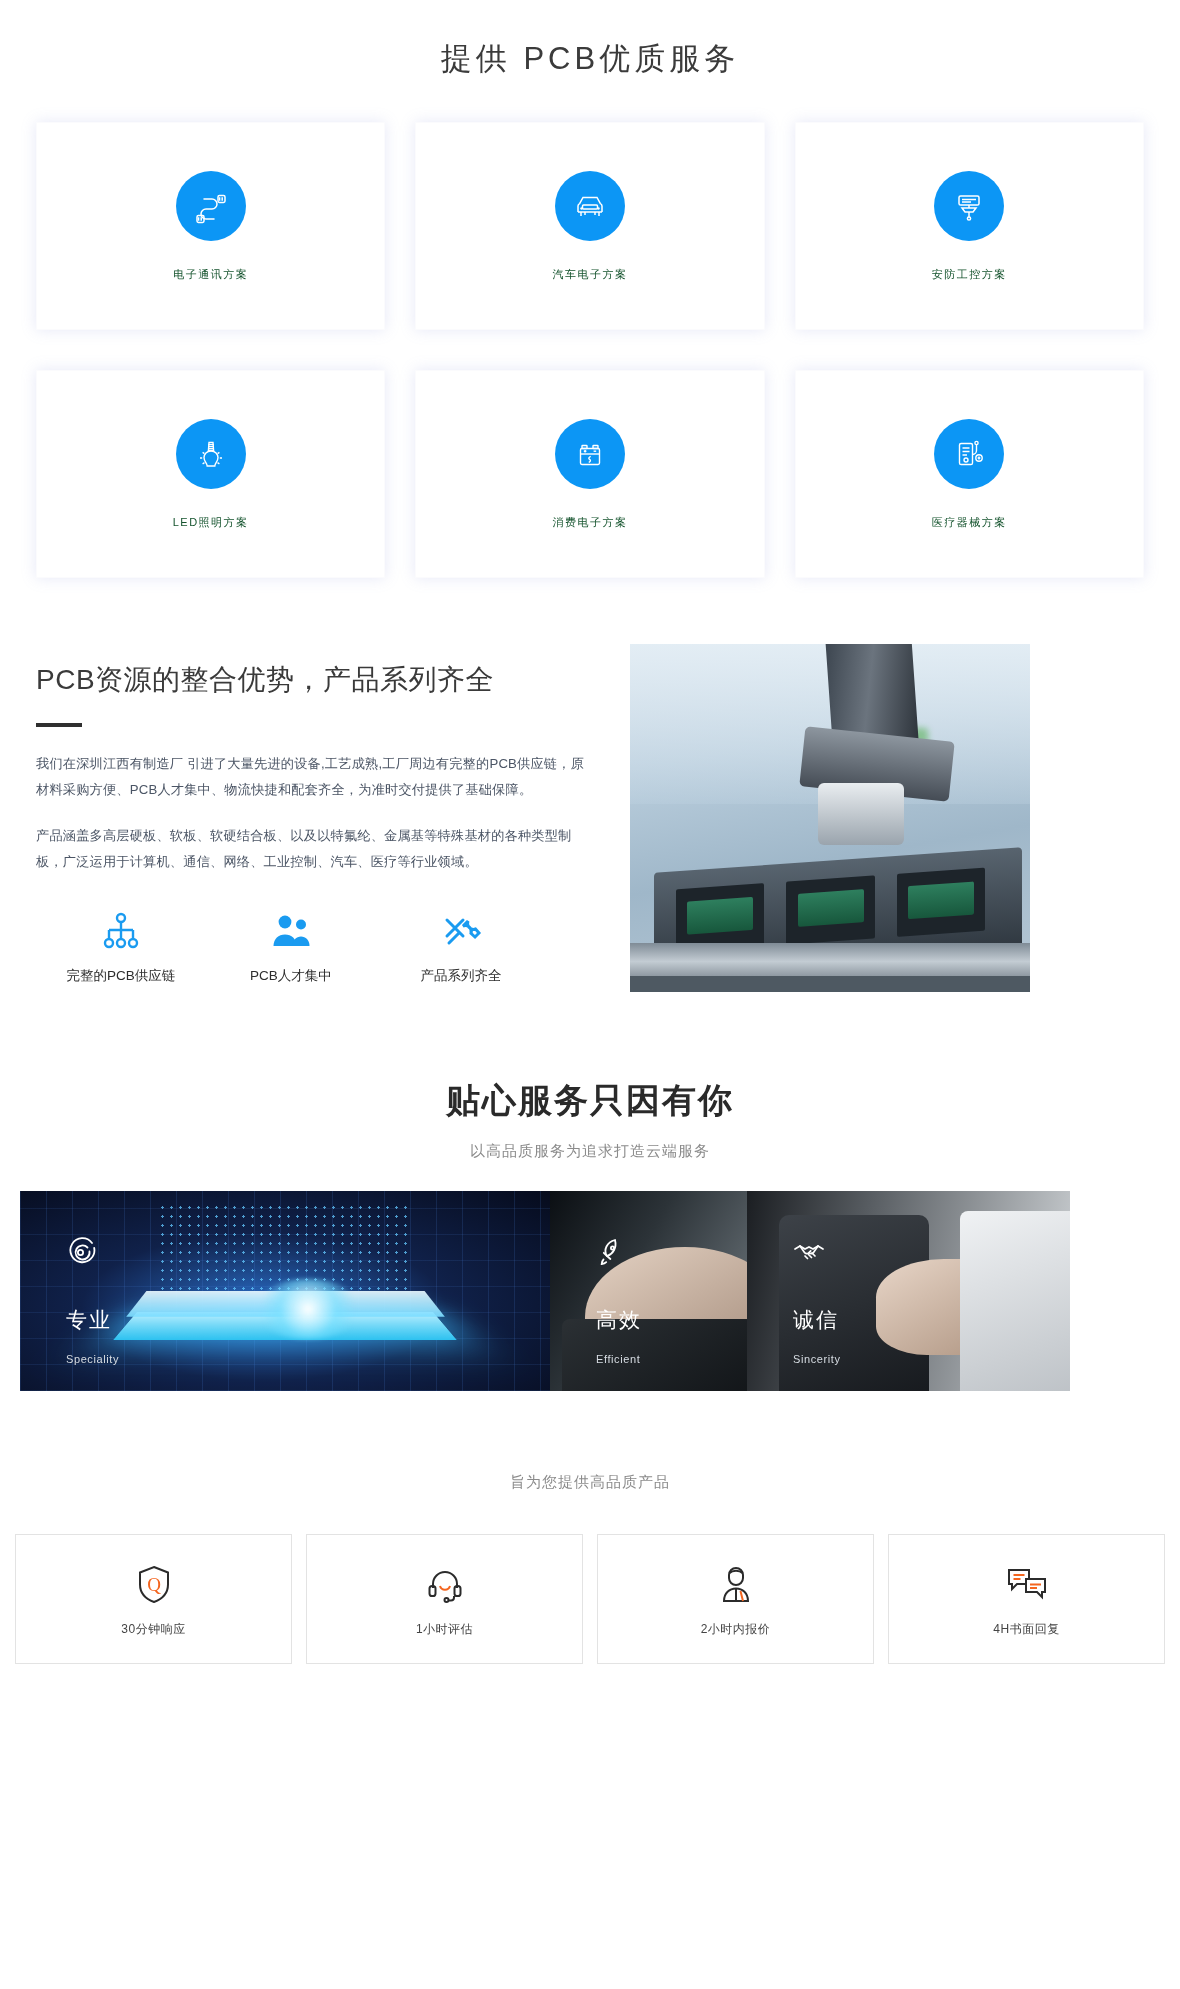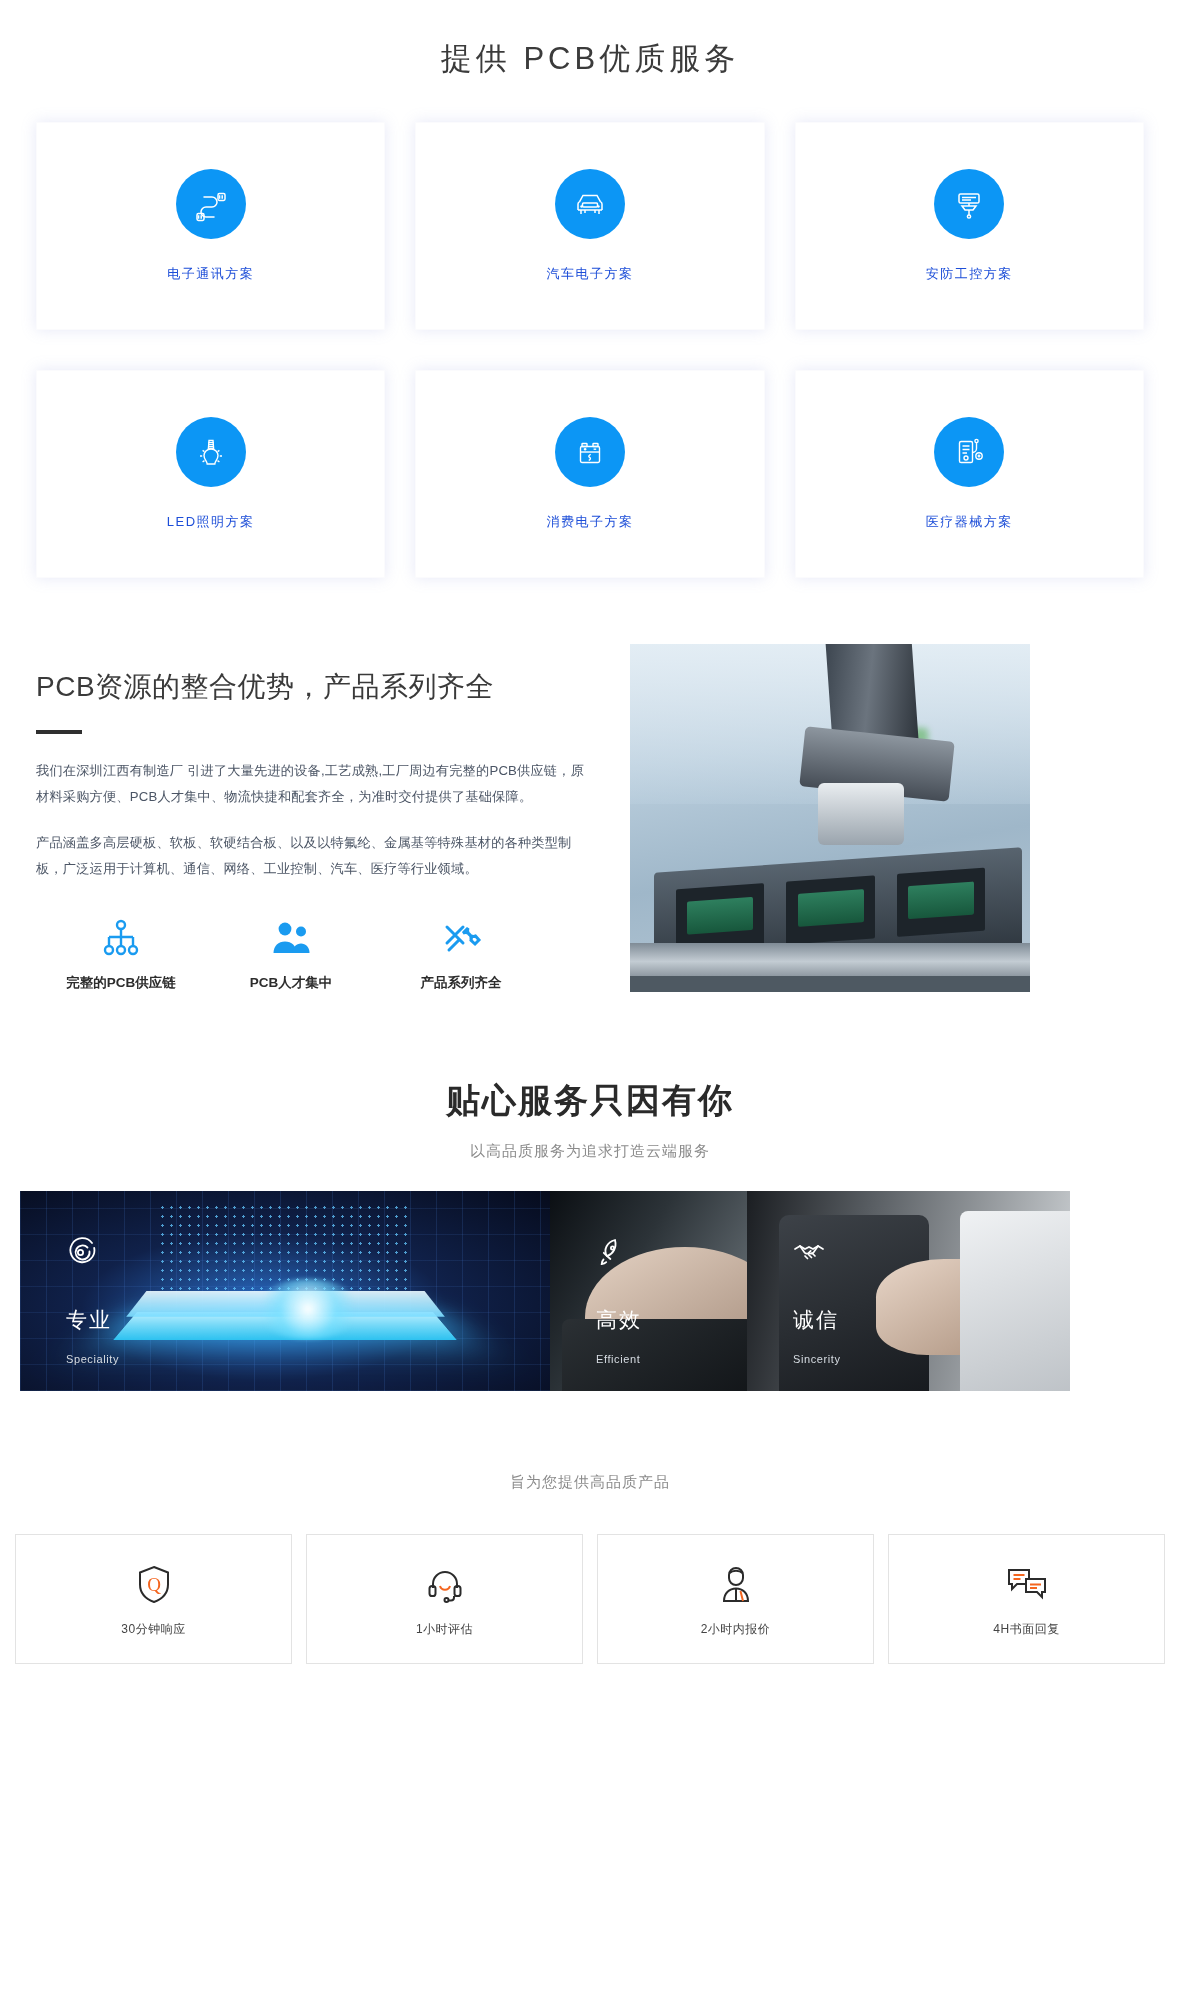--- a/index.html
+++ b/index.html
@@ -40,32 +40,32 @@
   }
   .sol-icon {
     width: 70px; height: 70px;
     border-radius: 50%;
     background: #0c96f5;
     display: flex; align-items: center; justify-content: center;
     margin-bottom: 26px;
   }
   .sol-icon svg { display: block; }
   .sol-label {
-    font-size: 13px;
-    color: #1d4ed8;
+    font-size: 11px;
+    color: #14532d;
     letter-spacing: 1.5px;
   }
 
   
   .sec2 {
     width: 1108px;
     margin: 66px auto 0 auto;
     display: flex;
     gap: 4px;
-    align-items: flex-end;
+    align-items: center;
   }
   .sec2-left { width: 590px; padding-right: 40px; padding-top: 10px; }
   .sec2-head {
     font-size: 28px;
     font-weight: 400;
     color: #3a3a3a;
     letter-spacing: 0.5px;
     margin-bottom: 24px;
   }
   .rule { width: 46px; height: 4px; background: #2f2f2f; margin-bottom: 24px; }
@@ -74,21 +74,21 @@
     line-height: 26px;
     color: #4b5565;
     margin-bottom: 20px;
     letter-spacing: 0.2px;
   }
   .feat-row { display: flex; margin-top: 34px; }
   .feat { width: 170px; text-align: center; }
   .feat-ico { height: 44px; display: flex; align-items: center; justify-content: center; margin-bottom: 14px; }
   .feat-txt {
     font-size: 13.5px;
-    font-weight: bold;
+    font-weight: normal;
     color: #2d2d2d;
     line-height: 18px;
   }
   .sec2-right { width: 400px; height: 348px; position: relative; overflow: hidden; }
 
   
   .photo-robot { position:absolute; inset:0; background:
       linear-gradient(170deg,#cfdde9 0%, #bacedd 30%, #9fb7c9 60%, #b8c9d6 100%); }
   .pr-blur1 { position:absolute; left:0; top:0; width:100%; height:46%;
       background: linear-gradient(180deg, rgba(228,238,245,.95), rgba(190,210,225,.35)); }

